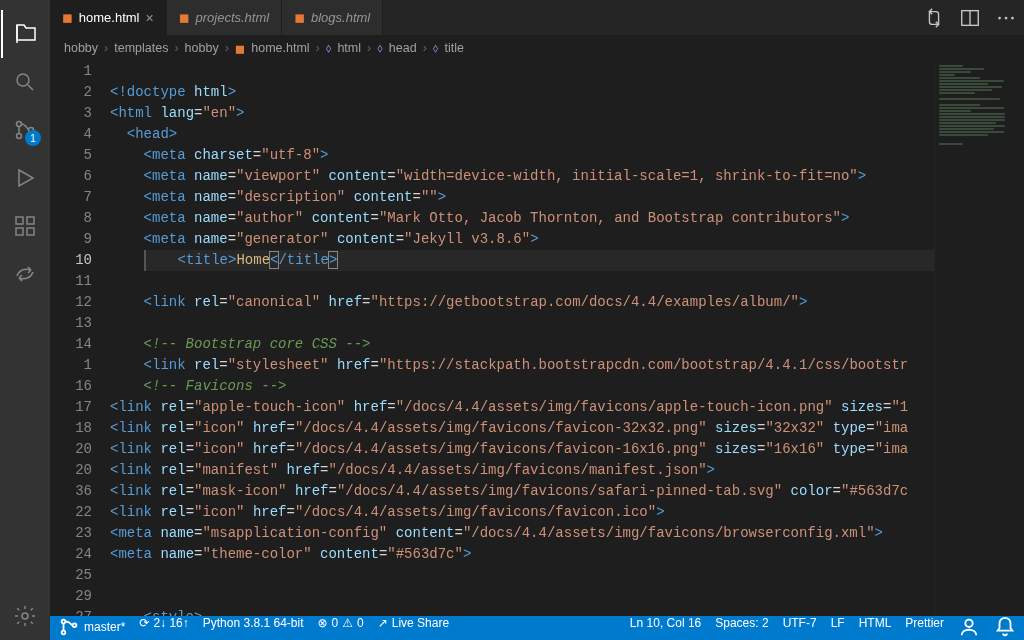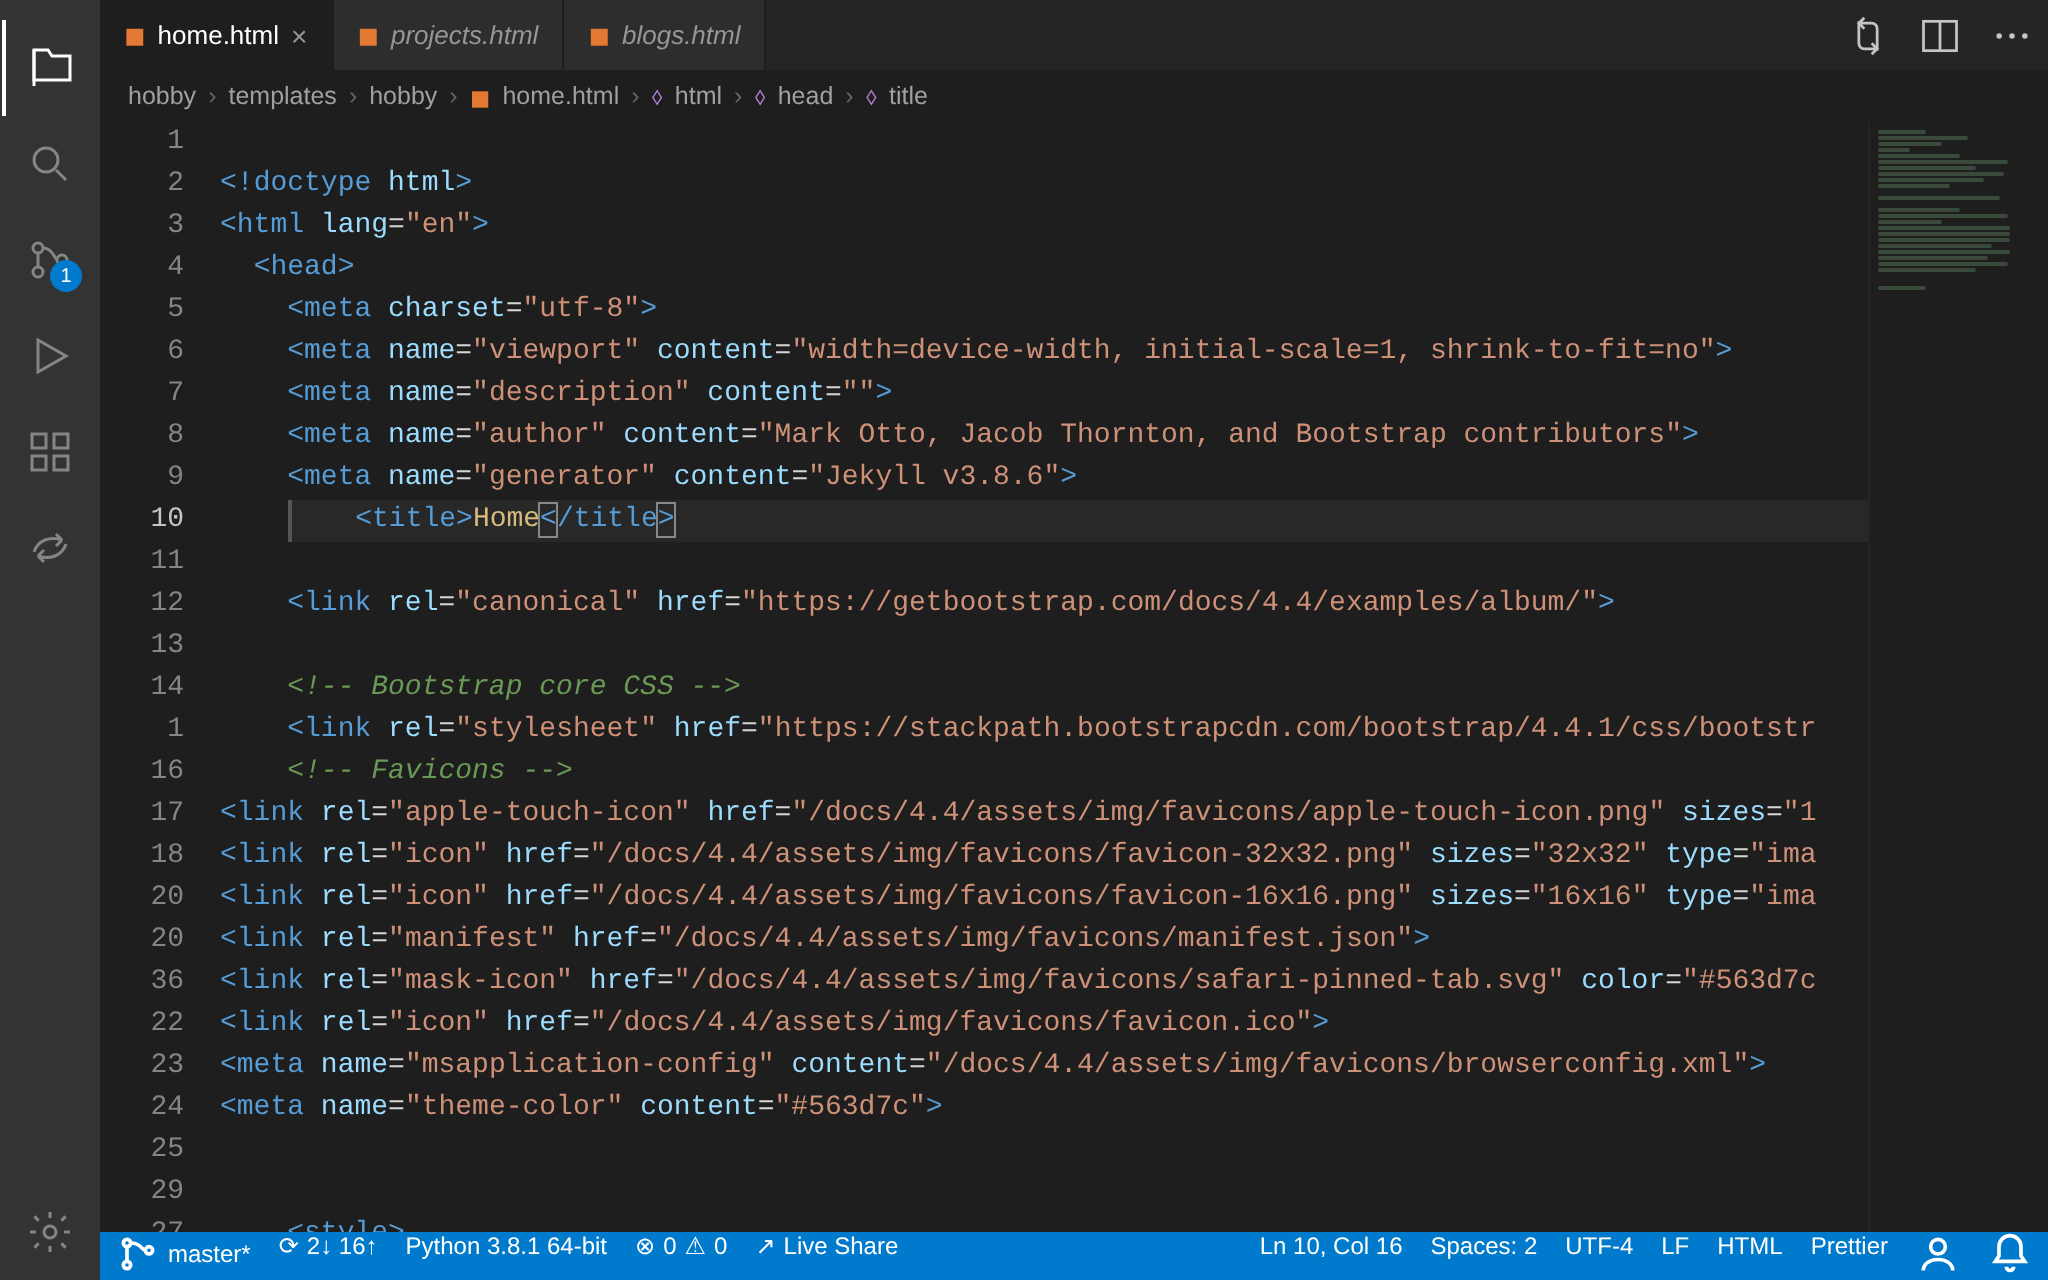--- a/index.html
+++ b/index.html
@@ -243,21 +243,21 @@
         <span>Live Share</span>
       </div>
     <div class="spacer"></div>
     <div class="item">
         <span>Ln 10, Col 16</span>
       </div>
     <div class="item">
         <span>Spaces: 2</span>
       </div>
     <div class="item">
-        <span>UTF-4</span>
+        <span>UTF-7</span>
       </div>
     <div class="item">
         <span>LF</span>
       </div>
     <div class="item">
         <span>HTML</span>
       </div>
     <div class="item">
         <span>Prettier</span>
       </div>

